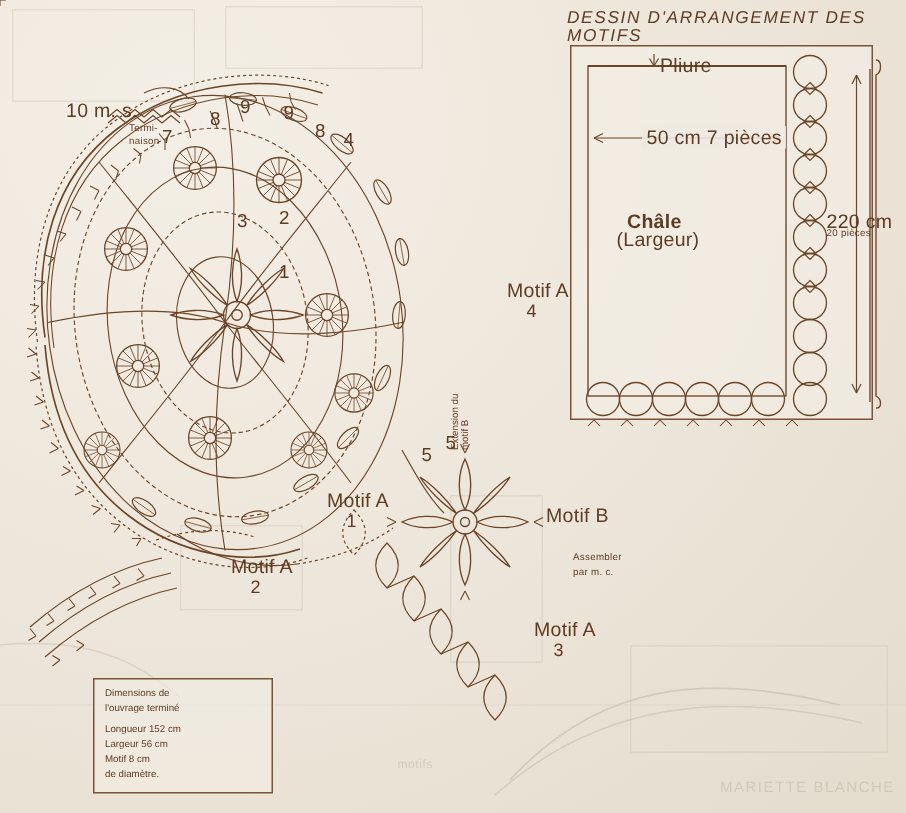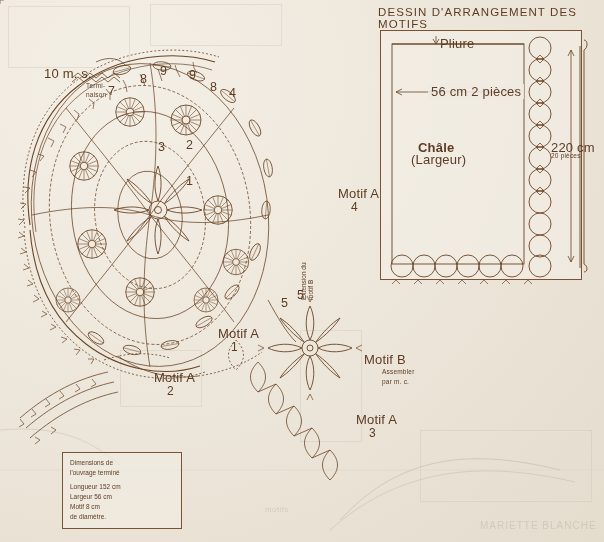--- a/index.html
+++ b/index.html
@@ -87,21 +87,21 @@
   <div class="ghost" style="left:480px;top:520px;font-size:10px;letter-spacing:1px;">MARIETTE BLANCHE</div>
   <div class="ghost" style="left:265px;top:505px;">motifs</div>
 
   <svg width="604" height="542">
     <path d="M340,520 C400,455 470,448 560,470" stroke="#c2b9a8" stroke-width="1" fill="none" opacity=".6"></path>
     <path d="M330,530 C400,468 480,460 575,482" stroke="#c2b9a8" stroke-width="1" fill="none" opacity=".5"></path>
     <path d="M0,430 C60,425 90,440 120,465" stroke="#c9c0b0" stroke-width="1" fill="none" opacity=".5"></path>
     <line x1="0" y1="470" x2="604" y2="470" stroke="#d6cdbd" stroke-width="1" opacity=".35"></line>
   </svg>
 
-  <div class="title" style="left:378px;top:6px;">DESSIN D'ARRANGEMENT DES MOTIFS</div>
+  <div class="title" style="left:378px;top:6px;font-style:italic;">DESSIN D'ARRANGEMENT DES MOTIFS</div>
 
   <svg width="604" height="542">
     <defs>
       <g id="flower8">
 
         <circle cx="0" cy="0" r="4.5" fill="none" stroke="#6b4526" stroke-width=".9"></circle>
         <g stroke="#6b4526" stroke-width=".8" fill="none">
           <ellipse cx="0" cy="-11" rx="3.6" ry="7.5"></ellipse>
           <ellipse cx="0" cy="11" rx="3.6" ry="7.5"></ellipse>
           <ellipse cx="-11" cy="0" rx="7.5" ry="3.6"></ellipse>
@@ -347,21 +347,21 @@
 
   <div class="lbl" style="left:218px;top:326px;">Motif A</div>
   <div class="lbl big" style="left:231px;top:340px;">1</div>
 
   <div class="lbl" style="left:154px;top:370px;">Motif A</div>
   <div class="lbl big" style="left:167px;top:384px;">2</div>
 
   <div class="lbl" style="left:356px;top:412px;">Motif A</div>
   <div class="lbl big" style="left:369px;top:426px;">3</div>
 
-  <div class="lbl" style="left:364px;top:352px;">Motif B</div>
+  <div class="lbl" style="left:364px;top:336px;">Motif B</div>
   <div class="lbl small" style="left:382px;top:368px;">Assembler</div>
   <div class="lbl small" style="left:382px;top:378px;">par m. c.</div>
 
   <div class="dimbox" style="left:62px;top:452px;width:104px;">
     <div>Dimensions de</div>
     <div>l'ouvrage terminé</div>
     <div style="height:4px"></div>
     <div>Longueur 152 cm</div>
     <div>Largeur 56 cm</div>
     <div>Motif 8 cm</div>
@@ -436,19 +436,19 @@
       <path d="M436,44 l-3,-5 M436,44 l3,-5"></path>
     </g>
 
     <g fill="none" stroke="#6b4526" stroke-width=".9">
       <path d="M584,40 C588,40 588,48 584,50 L584,264 C588,266 588,272 584,272"></path>
       <line x1="580" y1="46" x2="580" y2="268"></line>
     </g>
   </svg>
 
   <div class="lbl" style="left:440px;top:36px;">Pliure</div>
-  <div class="lbl" style="left:428px;top:84px;background:rgba(240,235,226,.85);padding:0 3px;">56 cm 2 pièces</div>
+  <div class="lbl" style="left:428px;top:84px;background:rgba(240,235,226,.85);padding:0 3px;">50 cm 7 pièces</div>
   <div class="lbl" style="left:418px;top:140px;font-weight:bold;">Châle</div>
   <div class="lbl" style="left:411px;top:152px;">(Largeur)</div>
   <div class="lbl" style="left:551px;top:140px;">220 cm</div>
   <div class="lbl small" style="left:551px;top:152px;">20 pièces</div>
 
 </div>
 
 </body></html>

